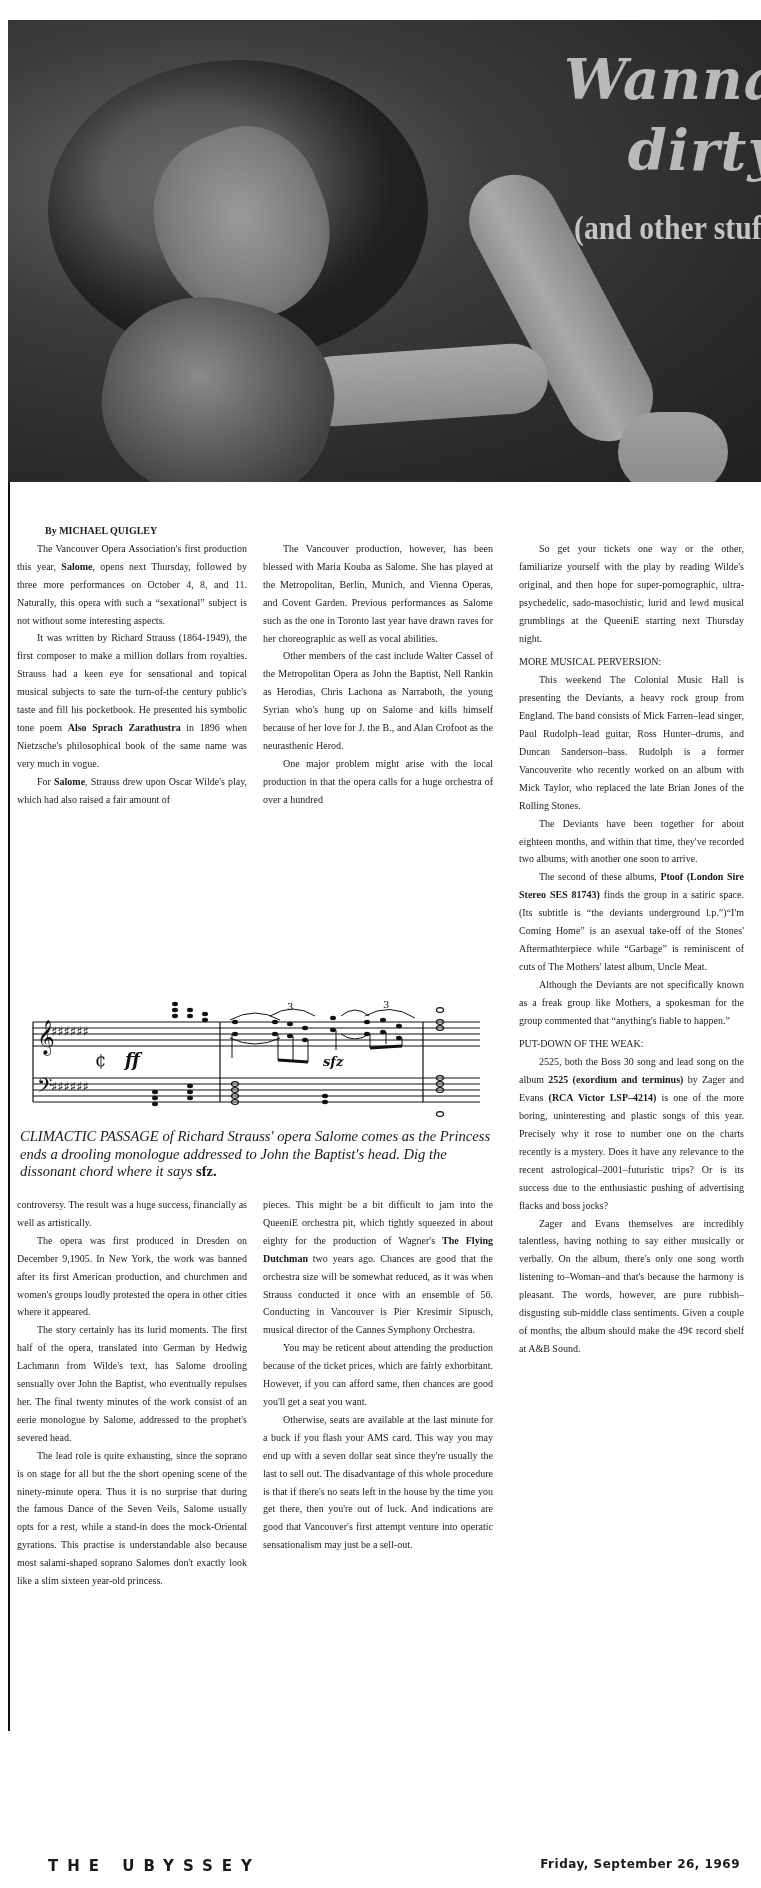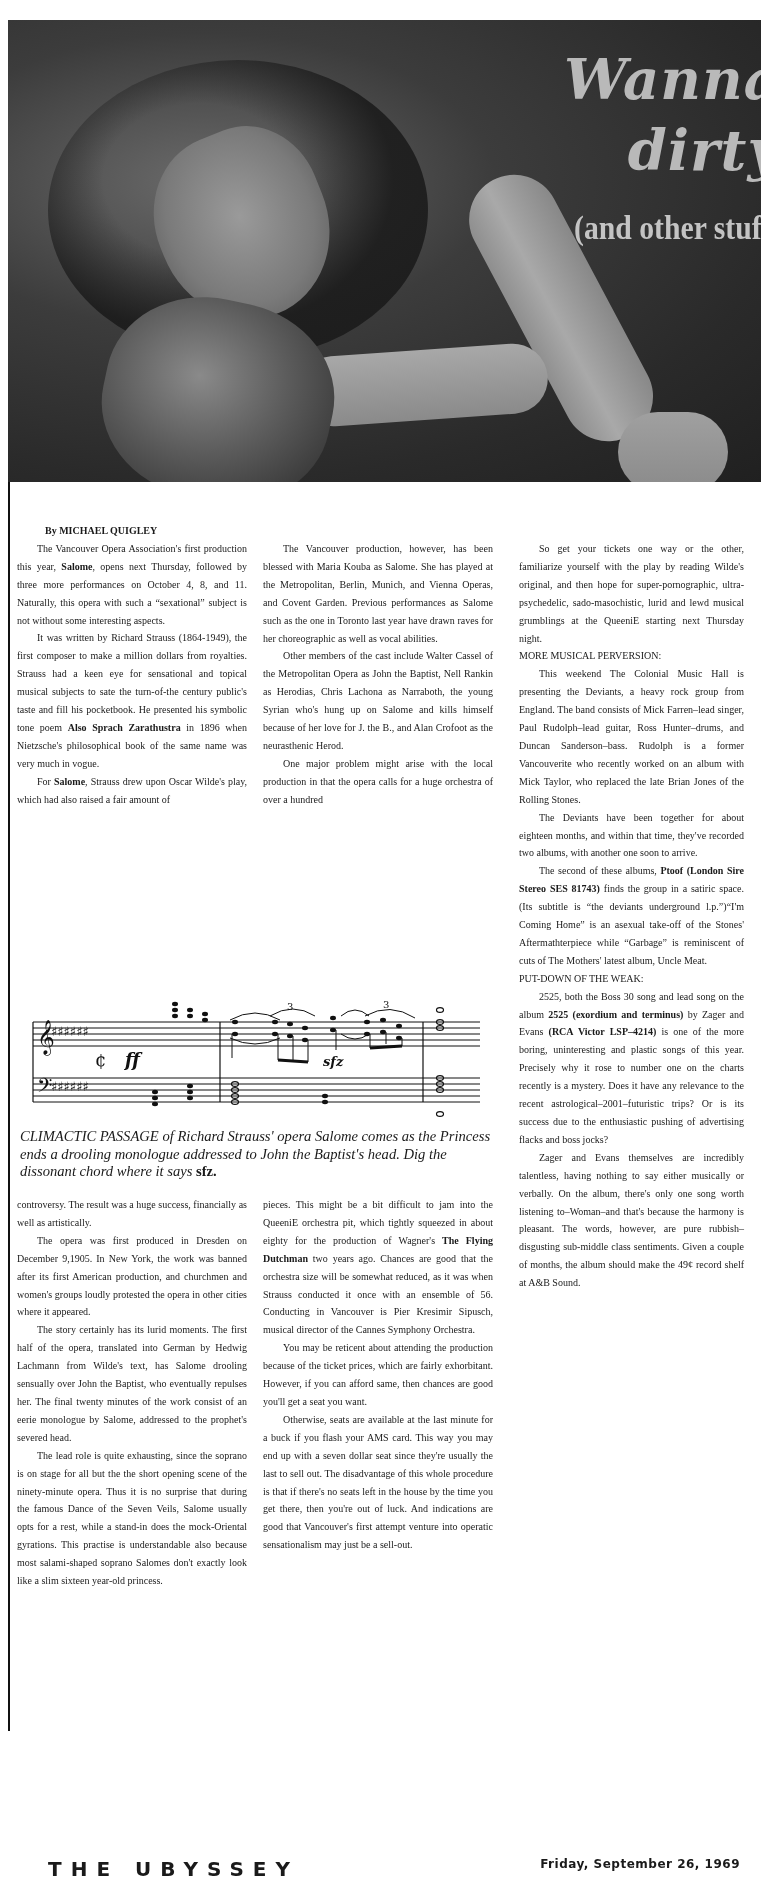--- a/index.html
+++ b/index.html
@@ -24,38 +24,38 @@
   .headline { position: absolute; right: 12px; top: 24px; text-align: right; }
   .headline .hl { font-family: "DejaVu Serif", serif; font-weight: bold; font-style: italic;
                   color: #b9b9b9; font-size: 56px; line-height: 71px; letter-spacing: 1px; display: block; }
   .headline .sub { font-family: "Liberation Serif", serif; font-weight: bold; color: #c4c4c4;
                    font-size: 33px; line-height: 40px; display: block; margin-top: 22px; transform: scaleX(0.9); transform-origin: right; }
 
   .col { position: absolute; font-size: 10px; line-height: 17.9px; text-align: justify; }
   .col p { margin: 0; text-indent: 20px; }
   .col p.noind { text-indent: 0; }
   .col .byline { font-weight: bold; text-indent: 0; padding-left: 28px; }
-  .col .subhead { text-indent: 0; }
+  .col .subhead { text-indent: 0; margin-top: 6px; }
   .col b { font-weight: bold; }
   .col .gap { height: 8px; }
 
   .c1 { left: 17px; top: 522px; width: 230px; }
   .c2 { left: 263px; top: 522px; width: 230px; }
   .c3 { left: 519px; top: 522px; width: 225px; }
 
   .c1b { left: 17px; top: 1196px; width: 230px; }
   .c2b { left: 263px; top: 1196px; width: 230px; }
 
   .score { position: absolute; left: 25px; top: 1000px; width: 460px; height: 130px; }
   .caption { position: absolute; left: 20px; top: 1128px; width: 476px; font-style: italic;
              font-size: 14.6px; line-height: 17.6px; text-align: left; }
   .caption b { font-style: normal; font-weight: bold; }
 
   .footer-left { position: absolute; left: 48px; top: 1857px; font-family: "DejaVu Sans", sans-serif;
-                 font-weight: bold; font-size: 20px; letter-spacing: 9px; }
+                 font-weight: bold; font-size: 15px; letter-spacing: 9px; }
   .footer-right { position: absolute; right: 21px; top: 1857px; font-family: "DejaVu Sans", sans-serif;
                   font-weight: bold; font-size: 12px; letter-spacing: 0.5px; }
 </style>
 </head>
 <body>
 
 <div class="left-rule"></div>
 
 <div class="photo">
   <div class="hair"></div>
@@ -88,20 +88,21 @@
     </div>
 </div>
 <div class="col c3">
   <div class="gap" style="height:18px"></div>
   <div>
       <p><span>So get your tickets one way or the other, familiarize yourself with the play by reading Wilde's original, and then hope for super-pornographic, ultra-psychedelic, sado-masochistic, lurid and lewd musical grumblings at the QueeniE starting next Thursday night.</span></p>
       <p class="subhead">MORE MUSICAL PERVERSION:</p>
       <p><span>This weekend The Colonial Music Hall is presenting the Deviants, a heavy rock group from England. The band consists of Mick Farren–lead singer, Paul Rudolph–lead guitar, Ross Hunter–drums, and Duncan Sanderson–bass. Rudolph is a former Vancouverite who recently worked on an album with Mick Taylor, who replaced the late Brian Jones of the Rolling Stones.</span></p>
       <p><span>The Deviants have been together for about eighteen months, and within that time, they've recorded two albums, with another one soon to arrive.</span></p>
       <p><span>The second of these albums, </span><b>Ptoof (London Sire Stereo SES 81743)</b><span> finds the group in a satiric space. (Its subtitle is “the deviants underground l.p.”)“I'm Coming Home” is an asexual take-off of the Stones' Aftermathterpiece while “Garbage” is reminiscent of cuts of The Mothers' latest album, Uncle Meat.</span></p>
+      <p><span>Although the Deviants are not specifically known as a freak group like Mothers, a spokesman for the group commented that “anything's liable to happen.”</span></p>
       <p class="subhead">PUT-DOWN OF THE WEAK:</p>
       <p><span>2525, both the Boss 30 song and lead song on the album </span><b>2525 (exordium and terminus)</b><span> by Zager and Evans </span><b>(RCA Victor LSP–4214)</b><span> is one of the more boring, uninteresting and plastic songs of this year. Precisely why it rose to number one on the charts recently is a mystery. Does it have any relevance to the recent astrological–2001–futuristic trips? Or is its success due to the enthusiastic pushing of advertising flacks and boss jocks?</span></p>
       <p><span>Zager and Evans themselves are incredibly talentless, having nothing to say either musically or verbally. On the album, there's only one song worth listening to–Woman–and that's because the harmony is pleasant. The words, however, are pure rubbish–disgusting sub-middle class sentiments. Given a couple of months, the album should make the 49¢ record shelf at A&amp;B Sound.</span></p>
     </div>
 </div>
 
 <svg class="score" viewBox="0 0 460 130">
   <g stroke="#111" stroke-width="1" fill="none">
     <line x1="8" y1="22" x2="455" y2="22"></line>
       <line x1="8" y1="28" x2="455" y2="28"></line>

